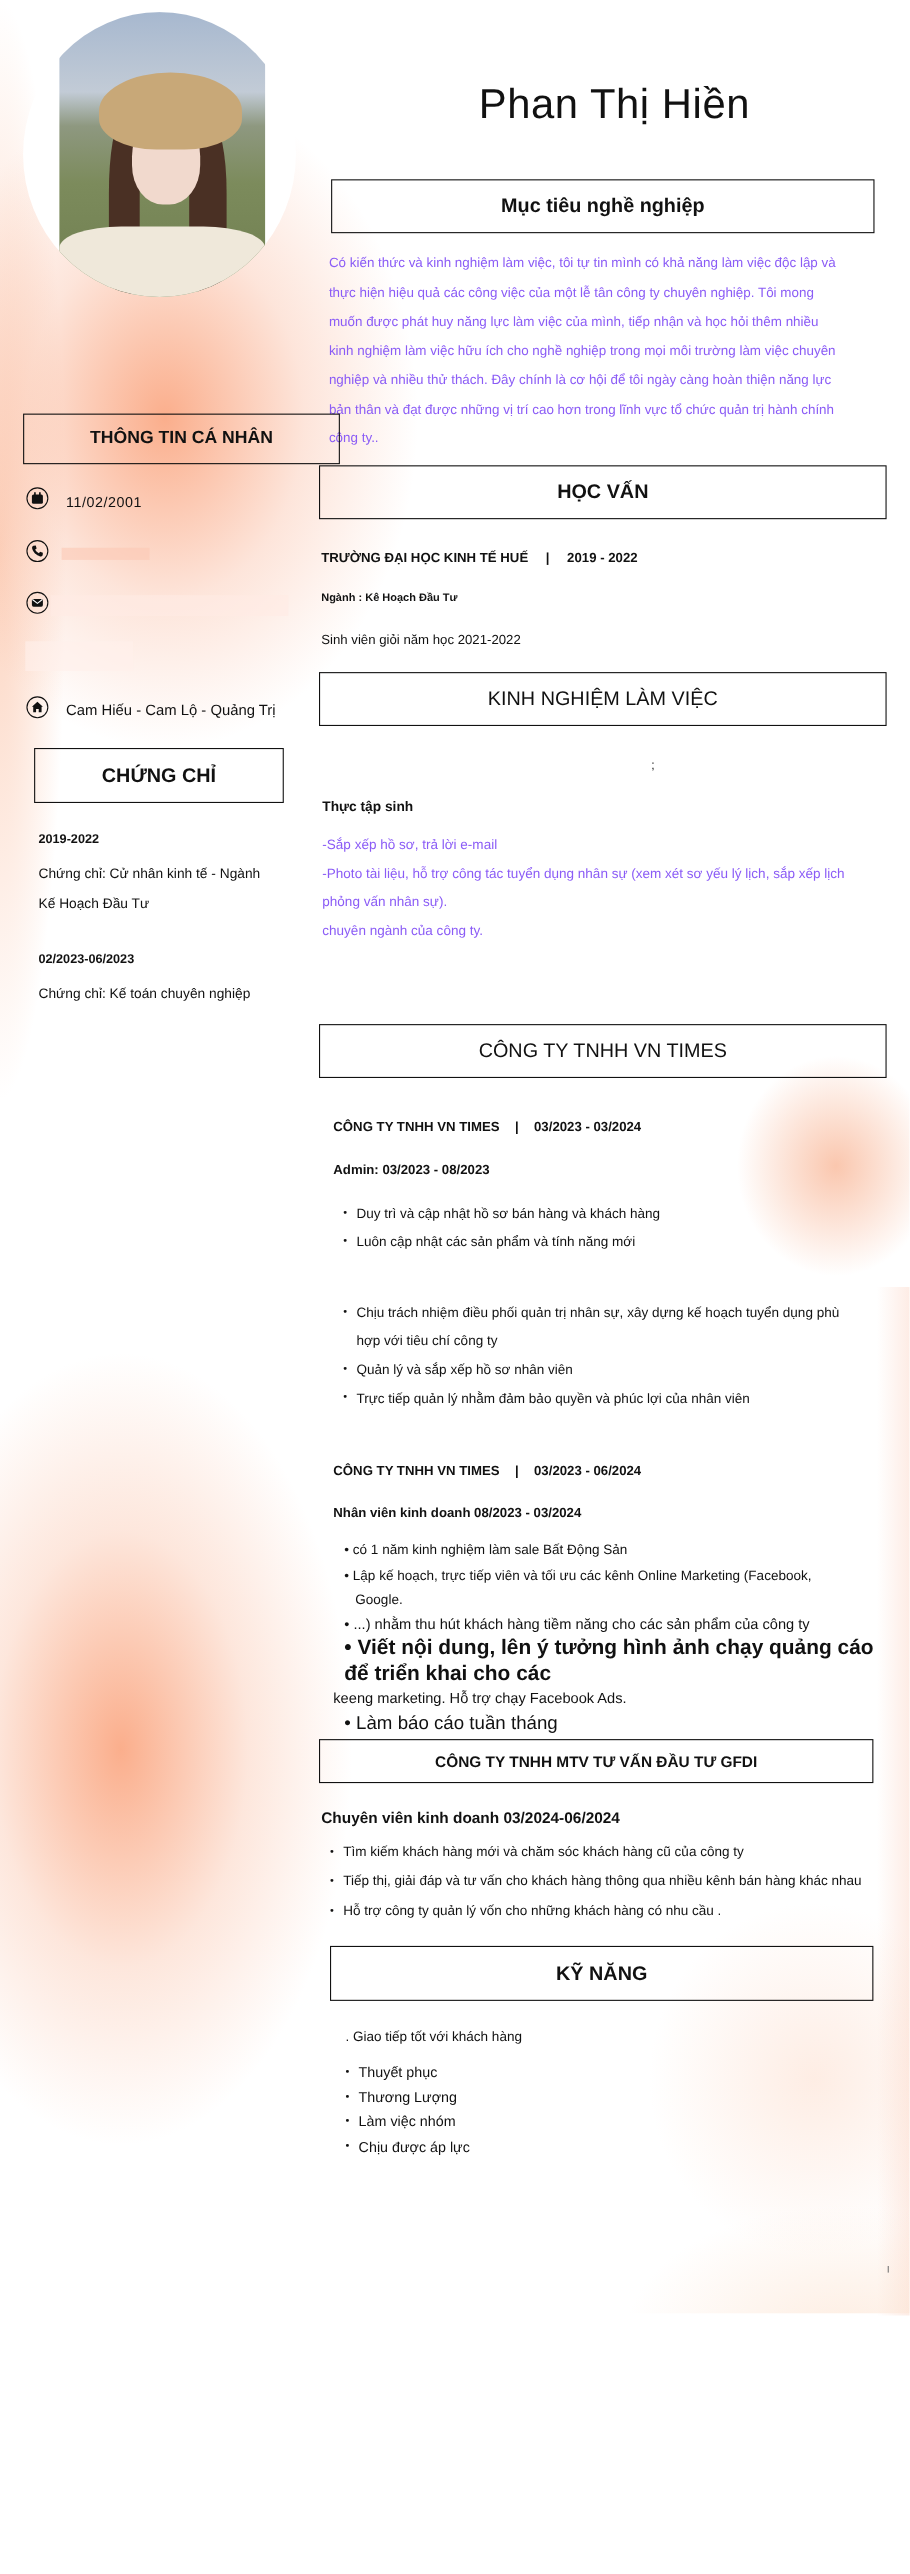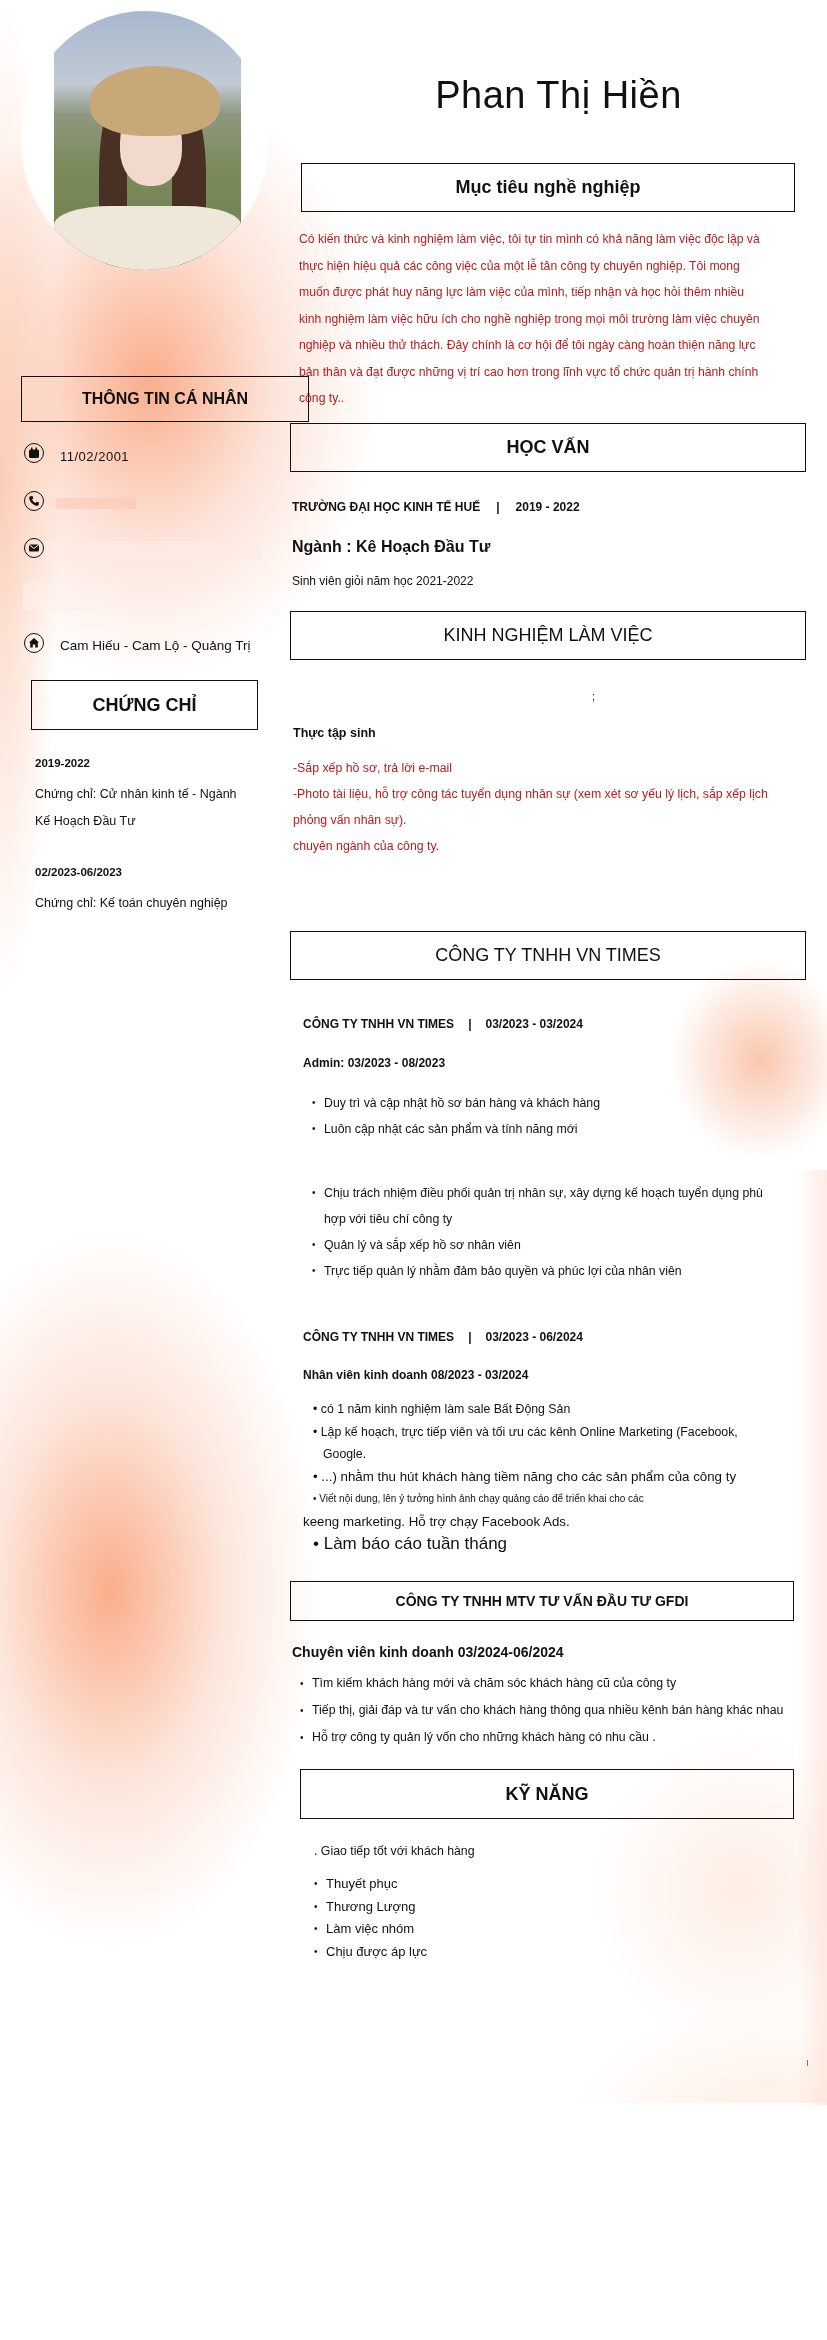--- a/index.html
+++ b/index.html
@@ -55,21 +55,21 @@
   }
 
   .box {
     position: absolute; border: 1.5px solid #111; background: transparent;
     display: flex; align-items: center; justify-content: center; box-sizing: border-box;
     color: #111;
   }
   .box span { display: block; text-align: center; }
 
   .para {
-    position: absolute; font-size: 12.5px; line-height: 26.5px; color: #b91c1c;
+    position: absolute; font-size: 12.5px; line-height: 26.5px; color: #8b5cf6;
   }
 
   .left-row { position: absolute; left: 24px; display: flex; align-items: center; gap: 0; }
   .icon-circle {
     width: 20px; height: 20px; border-radius: 50%; border: 1.5px solid #111;
     box-sizing: border-box; display: flex; align-items: center; justify-content: center;
   }
   .icon-circle svg { width: 12px; height: 12px; }
   .left-text { position: absolute; font-size: 13px; color: #111; }
 
@@ -167,21 +167,21 @@
 <div class="left-text" style="left:35px;top:896px;font-size:12.5px;">Chứng chỉ:  Kế toán chuyên nghiệp</div>
 
 <div class="box" style="left:290px;top:423px;width:516px;height:49px;">
   <span style="font-size:18px;font-weight:bold;">HỌC VẤN</span>
 </div>
 <div style="position:absolute;left:292px;top:500px;font-size:12px;font-weight:bold;display:flex;gap:16px;">
   <span>TRƯỜNG ĐẠI HỌC KINH TẾ HUẾ</span>
   <span>|</span>
   <span>2019  -  2022</span>
 </div>
-<div style="position:absolute;left:292px;top:538px;font-size:16px;font-weight:bold;">Ngành : Kê Hoạch Đầu Tư</div>
+<div style="position:absolute;left:292px;top:538px;font-size:10px;font-weight:bold;">Ngành : Kê Hoạch Đầu Tư</div>
 <div style="position:absolute;left:292px;top:574px;font-size:12px;">Sinh viên giỏi năm học 2021-2022</div>
 
 <div class="box" style="left:290px;top:611px;width:516px;height:49px;">
   <span style="font-size:18px;font-weight:300;">KINH NGHIỆM LÀM VIỆC</span>
 </div>
 <div style="position:absolute;left:592px;top:690px;font-size:11px;">;</div>
 <div style="position:absolute;left:293px;top:726px;font-size:12.5px;font-weight:bold;">Thực tập sinh</div>
 <div class="para" style="left:293px;top:755px;width:520px;font-size:12.3px;line-height:26px;">
   <div>-Sắp xếp hồ sơ, trả lời e-mail</div>
   <div>-Photo tài liệu, hỗ trợ công tác tuyển dụng nhân sự (xem xét sơ yếu lý lịch, sắp xếp lịch</div>
@@ -212,21 +212,21 @@
   <span>CÔNG TY  TNHH VN TIMES</span>
   <span>|</span>
   <span>03/2023  -  06/2024</span>
 </div>
 <div style="position:absolute;left:303px;top:1368px;font-size:12px;font-weight:bold;">Nhân viên kinh doanh  08/2023 - 03/2024</div>
 <div style="position:absolute;left:303px;top:1398px;width:510px;font-size:12.3px;line-height:22.5px;">
   <div style="padding-left:10px;">• <span>có 1 năm kinh nghiệm làm sale Bất Động Sản</span></div>
   <div style="padding-left:10px;">• <span>Lập kế hoạch, trực tiếp viên và tối ưu các kênh Online Marketing (Facebook,</span></div>
   <div style="padding-left:20px;">Google.</div>
   <div style="padding-left:10px;font-size:13.3px;">• <span>...) nhằm thu hút khách hàng tiềm năng cho các sản phẩm của công ty</span></div>
-  <div style="padding-left:10px;font-size:10px;">• <span>Viết nội dung, lên ý tưởng hình ảnh chạy quảng cáo để triển khai cho các</span></div>
+  <div style="padding-left:10px;font-size:19px;font-weight:bold;">• <span>Viết nội dung, lên ý tưởng hình ảnh chạy quảng cáo để triển khai cho các</span></div>
   <div style="font-size:13.3px;">keeng marketing. Hỗ trợ chạy Facebook Ads.</div>
   <div style="padding-left:10px;font-size:17px;">• <span>Làm báo cáo tuần tháng</span></div>
 </div>
 
 <div class="box" style="left:290px;top:1581px;width:504px;height:40px;">
   <span style="font-size:14px;font-weight:bold;">CÔNG TY TNHH MTV TƯ VẤN ĐẦU TƯ GFDI</span>
 </div>
 <div style="position:absolute;left:292px;top:1644px;font-size:14px;font-weight:bold;">Chuyên viên kinh doanh 03/2024-06/2024</div>
 <ul class="bullets" style="position:absolute;left:298px;top:1670px;font-size:12.3px;line-height:27px;width:520px;">
   <li> Tìm kiếm khách hàng mới và chăm sóc khách hàng cũ của công ty</li>

